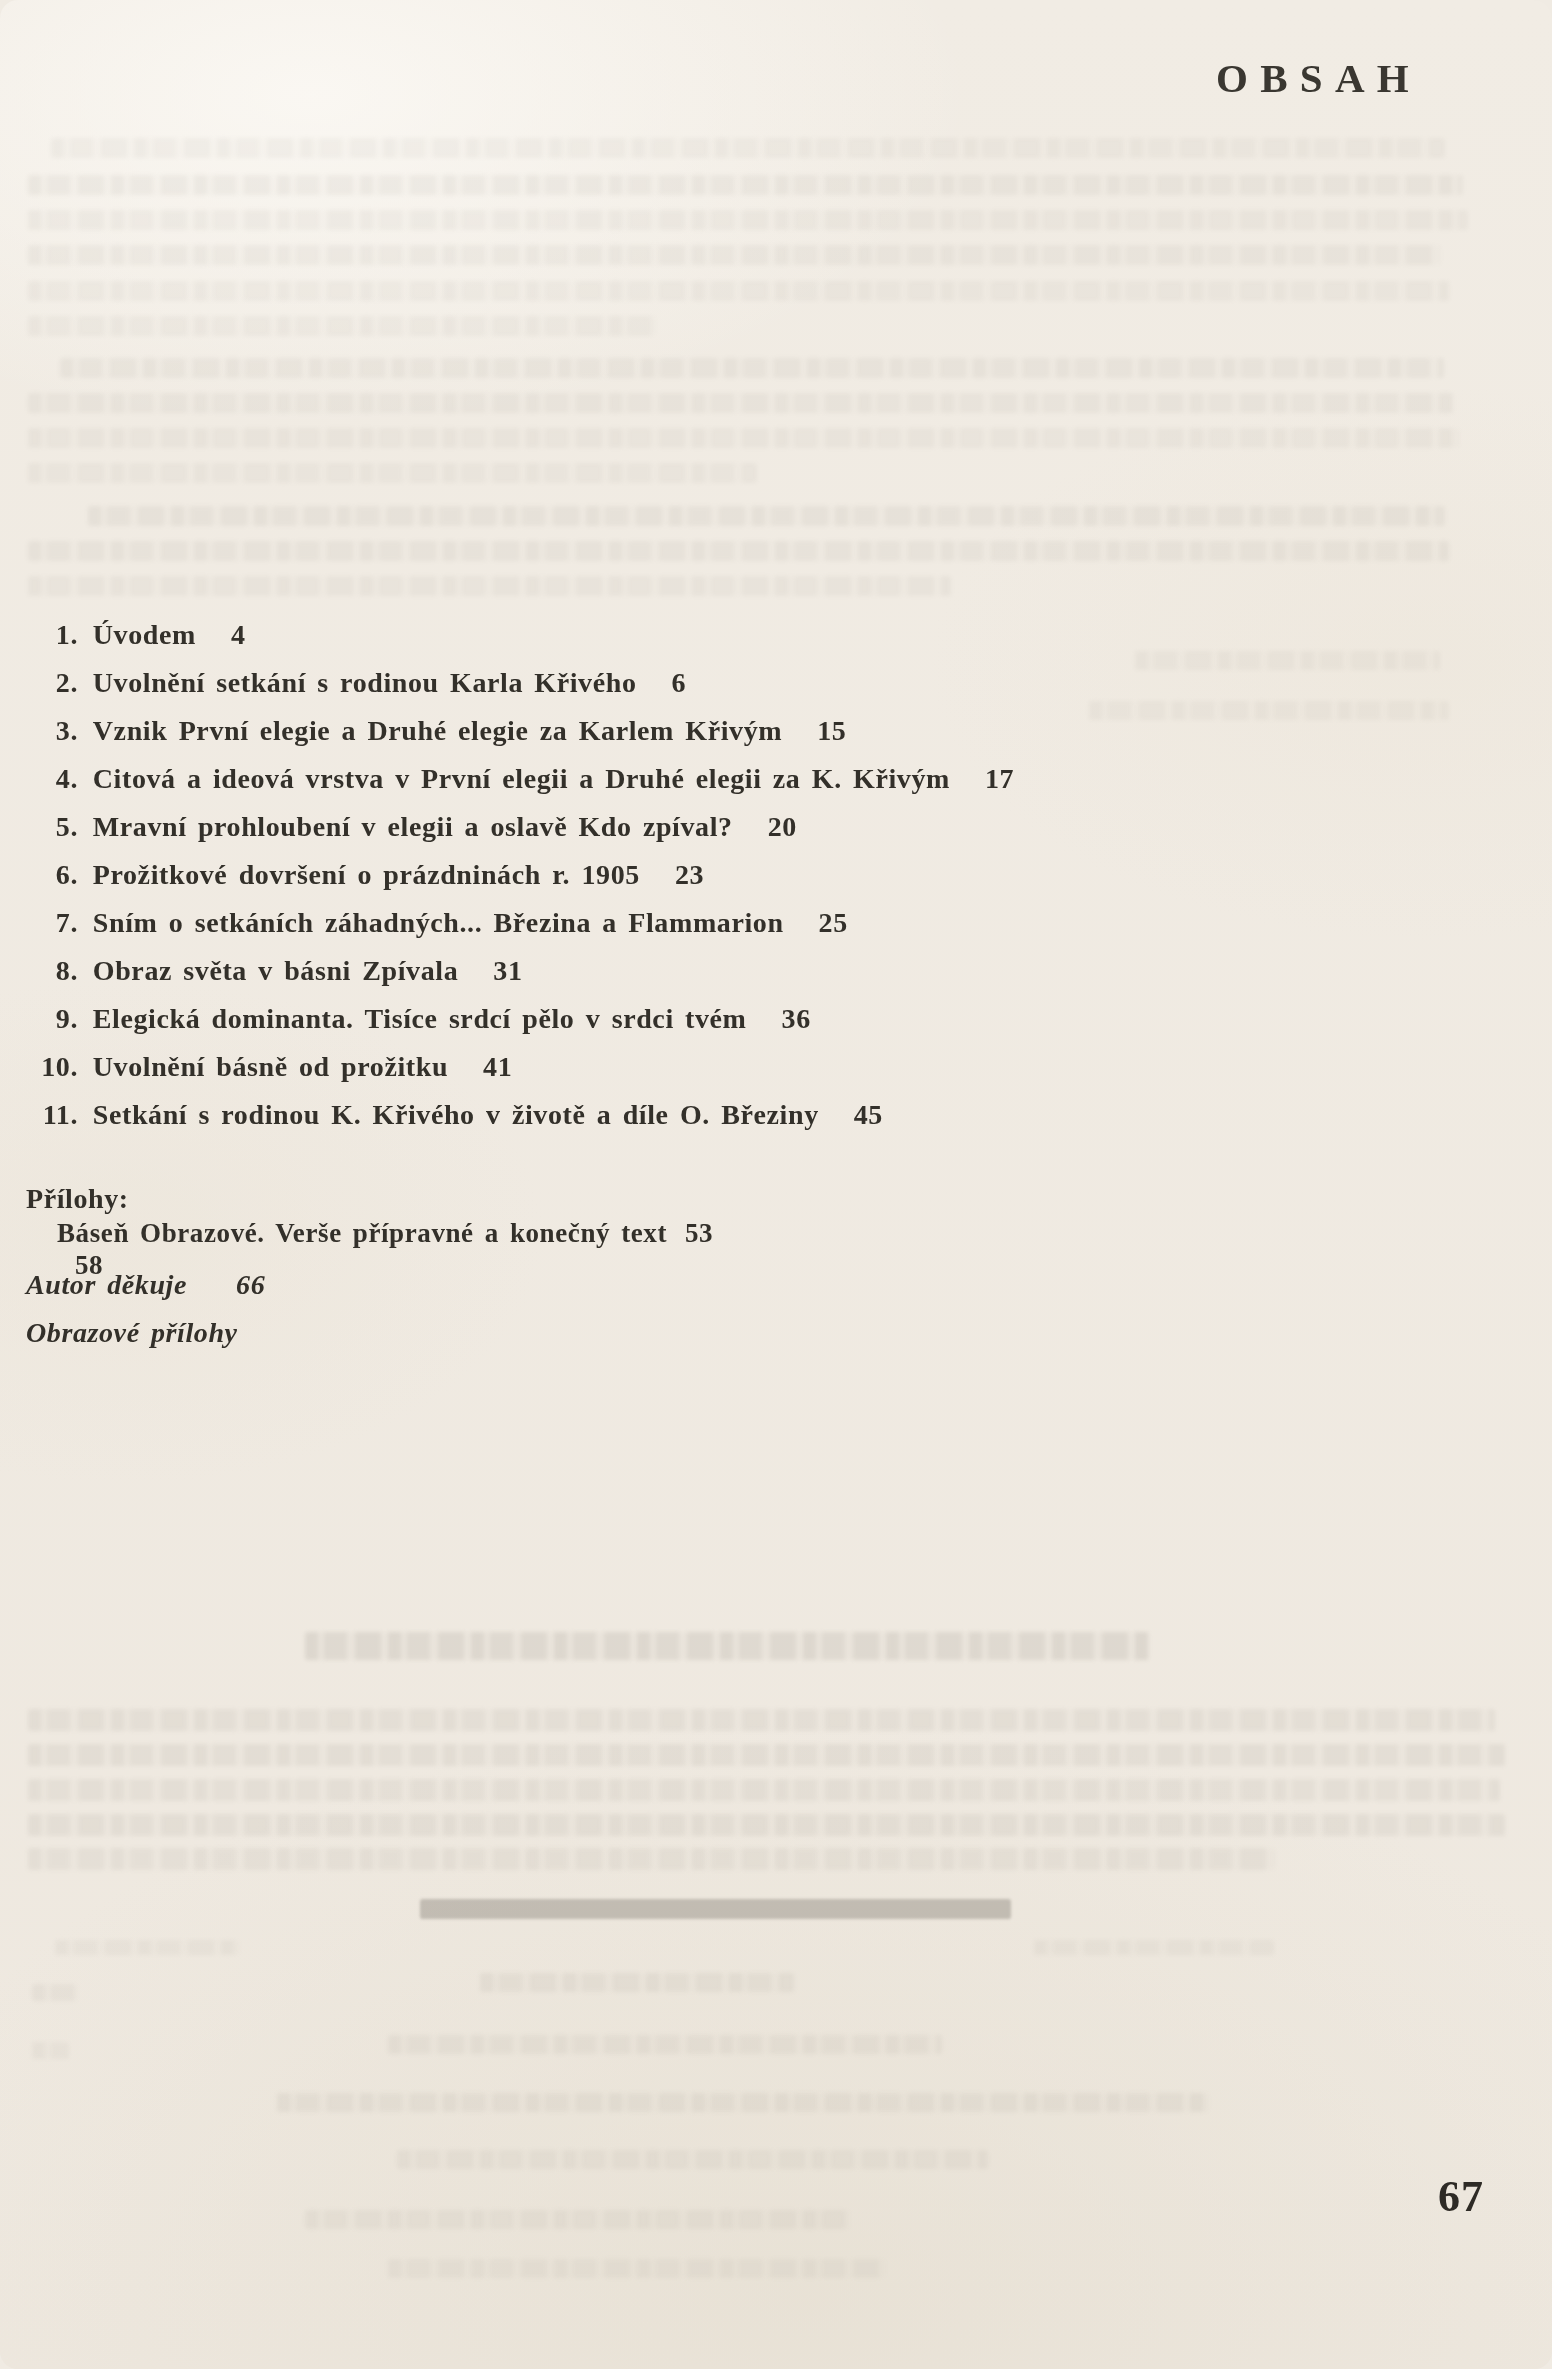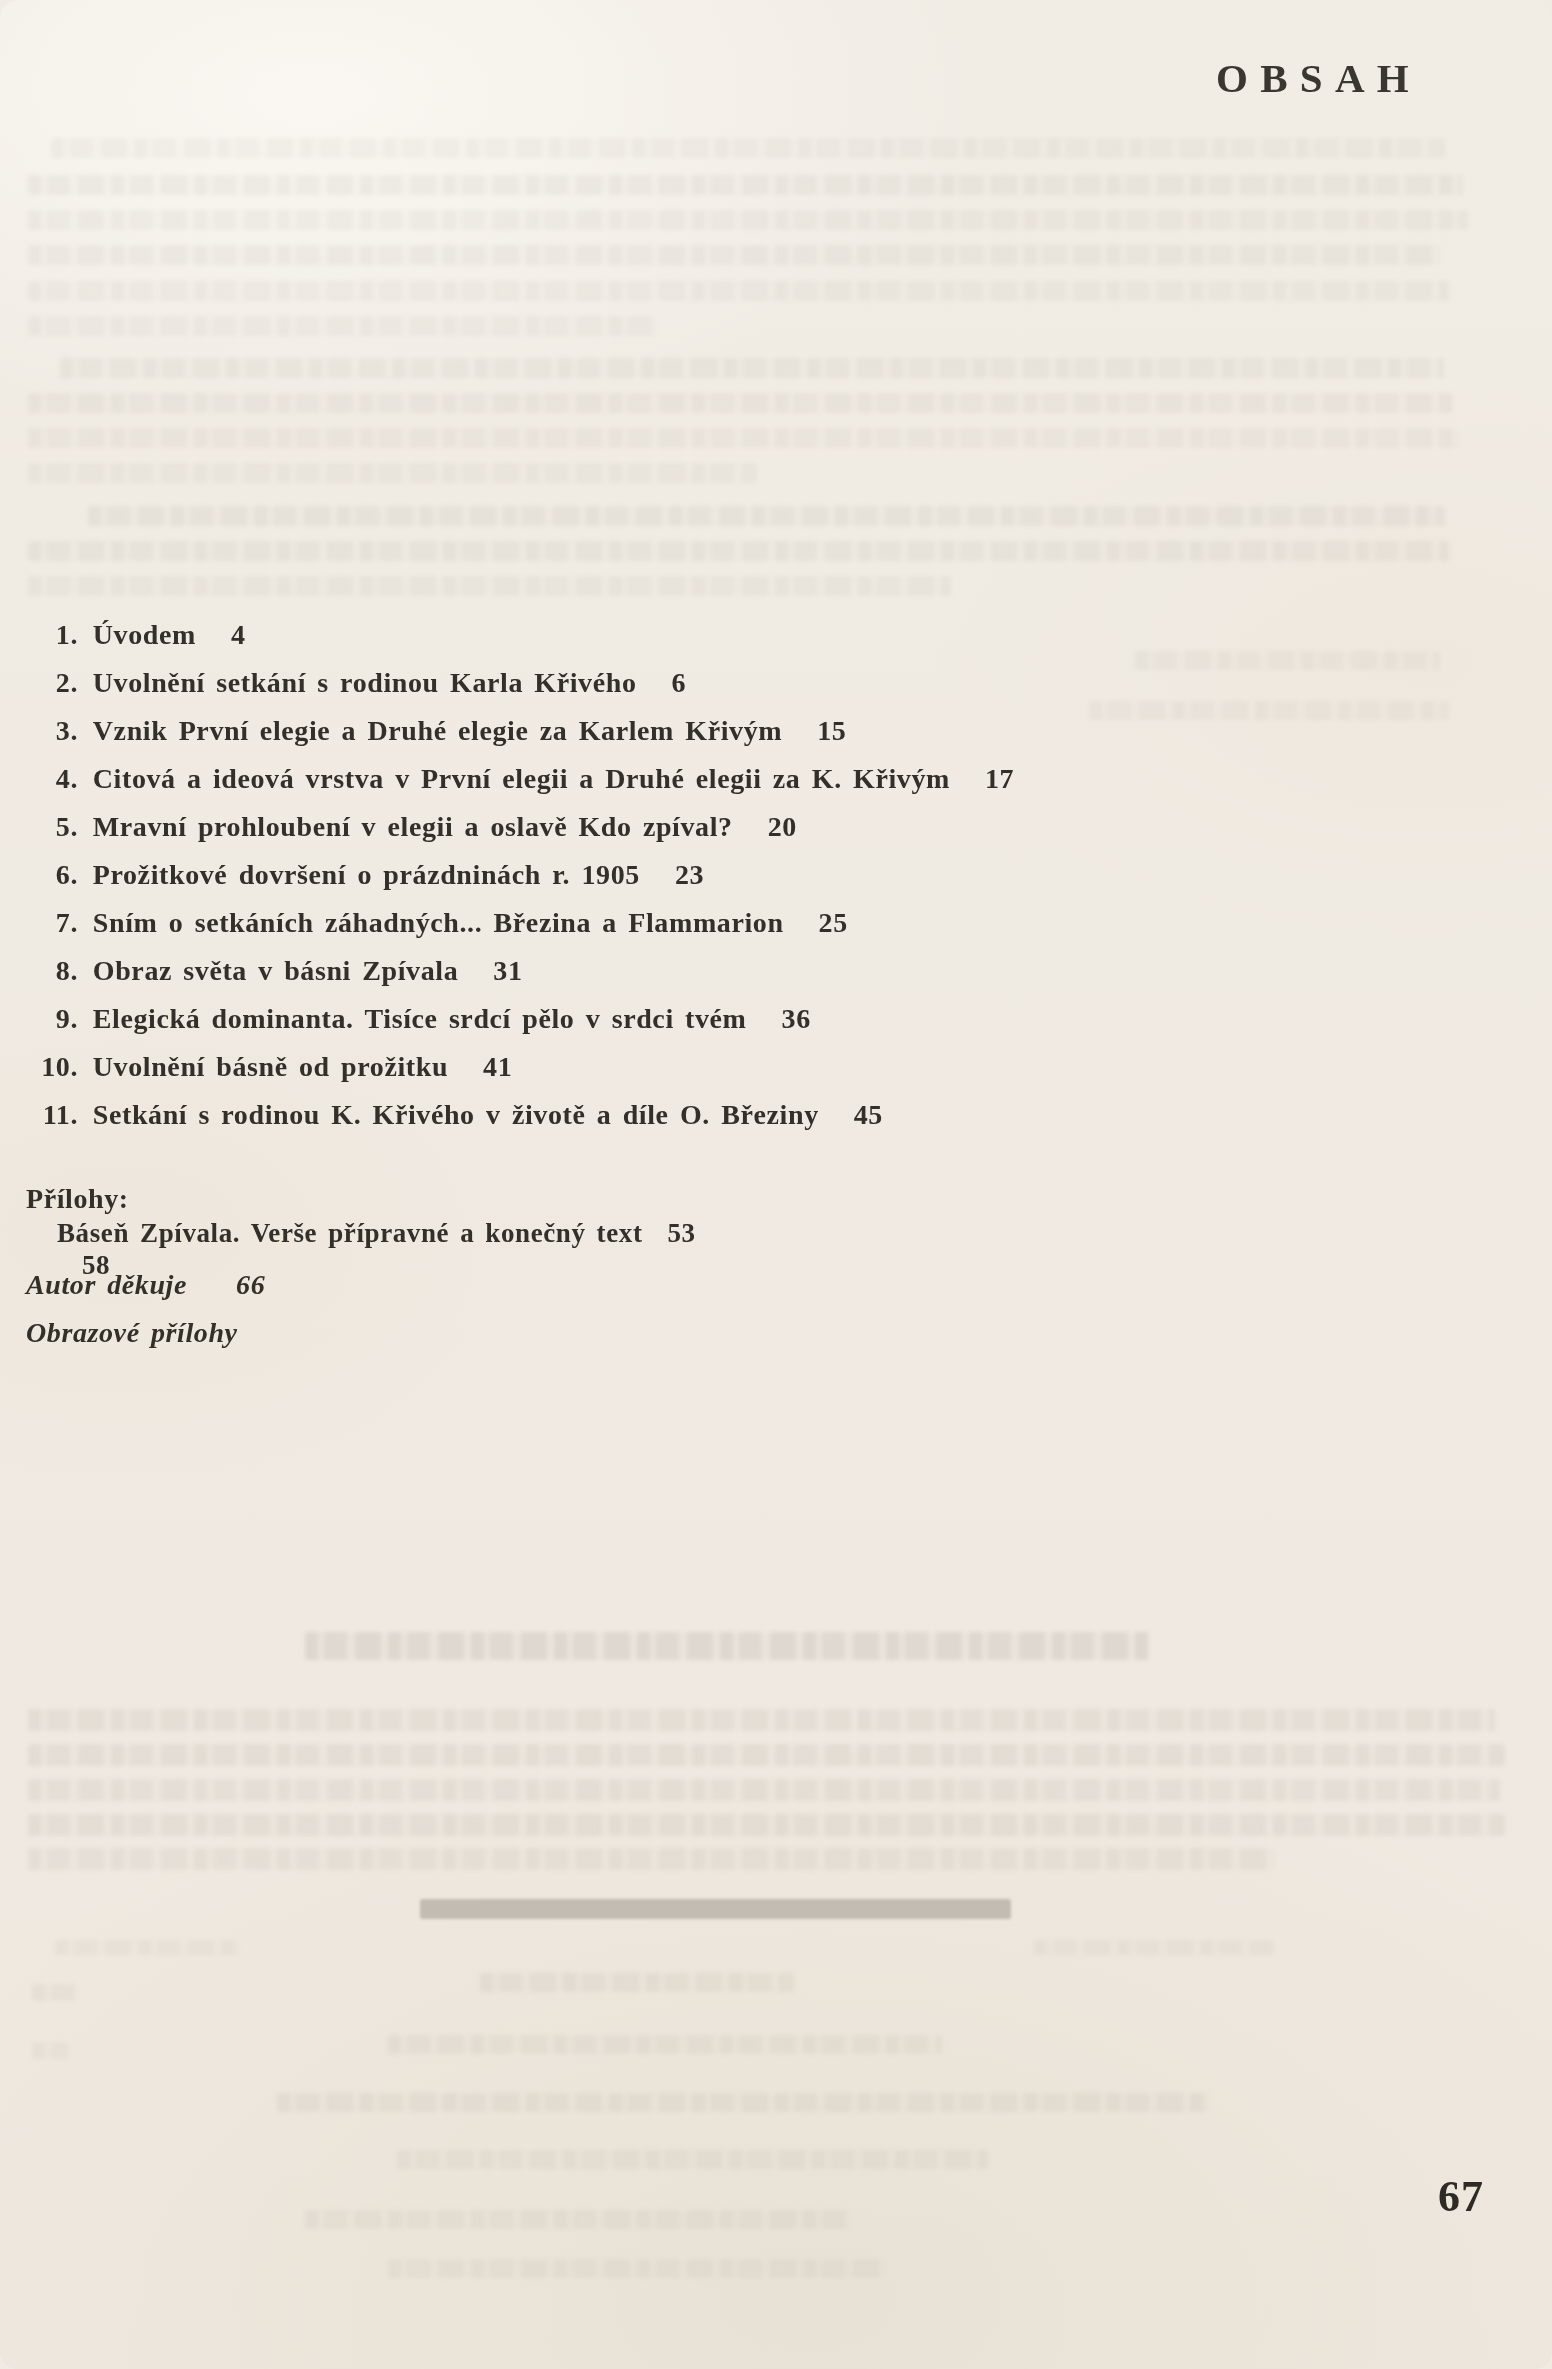--- a/index.html
+++ b/index.html
@@ -39,21 +39,21 @@
   .toc{position:absolute;left:24px;top:611px;width:1292px;}
   .toc-row{display:flex;align-items:baseline;height:48px;line-height:48px;
     font-size:28px;font-weight:700;letter-spacing:0.6px;word-spacing:3.7px;color:#33302a;}
   .toc-num{flex:none;width:54px;text-align:right;}
   .toc-title{margin-left:14.8px;white-space:nowrap;}
   .toc-page{margin-left:35px;}
   .appendix{position:absolute;left:26px;top:1152px;font-weight:700;color:#33302a;}
   .appendix-label{font-size:28px;line-height:37px;letter-spacing:0.6px;margin-top:28px;}
   .appendix-row{display:flex;align-items:baseline;font-size:27px;line-height:32px;
     letter-spacing:0.6px;word-spacing:3.7px;padding-left:31px;white-space:nowrap;}
-  .appendix-row .pg{margin-left:25px;}
+  .appendix-row .pg{margin-left:18px;}
   .solo-row{position:absolute;left:26px;display:flex;align-items:baseline;
     font-size:28px;font-weight:700;line-height:37px;letter-spacing:0.6px;word-spacing:3.7px;
     color:#33302a;white-space:nowrap;font-style:italic;}
   .solo-row .pg{margin-left:49px;}
   .folio{
     position:absolute;left:1438px;top:2171px;
     font-size:44px;font-weight:700;color:#2e2b26;letter-spacing:0.9px;
   }
 </style>
 </head>
@@ -151,21 +151,21 @@
     <div class="toc-row">
       <span class="toc-num">11.</span>
       <span class="toc-title">Setkání s rodinou K. Křivého v životě a díle O. Březiny</span>
       <span class="toc-page">45</span>
     </div>
   </div>
 
   <div class="appendix">
     <div class="appendix-label">Přílohy:</div>
     <div class="appendix-row">
-      <span>Báseň Zpívala. Verše přípravné a konečný text</span>
+      <span>Báseň Obrazové. Verše přípravné a konečný text</span>
       <span class="pg">53</span>
     </div>
     <div class="appendix-row">
       <span class="pg">58</span>
     </div>
   </div>
 
   <div class="solo-row" style="top:1266px;">
     <span>Autor děkuje</span>
     <span class="pg">66</span>

